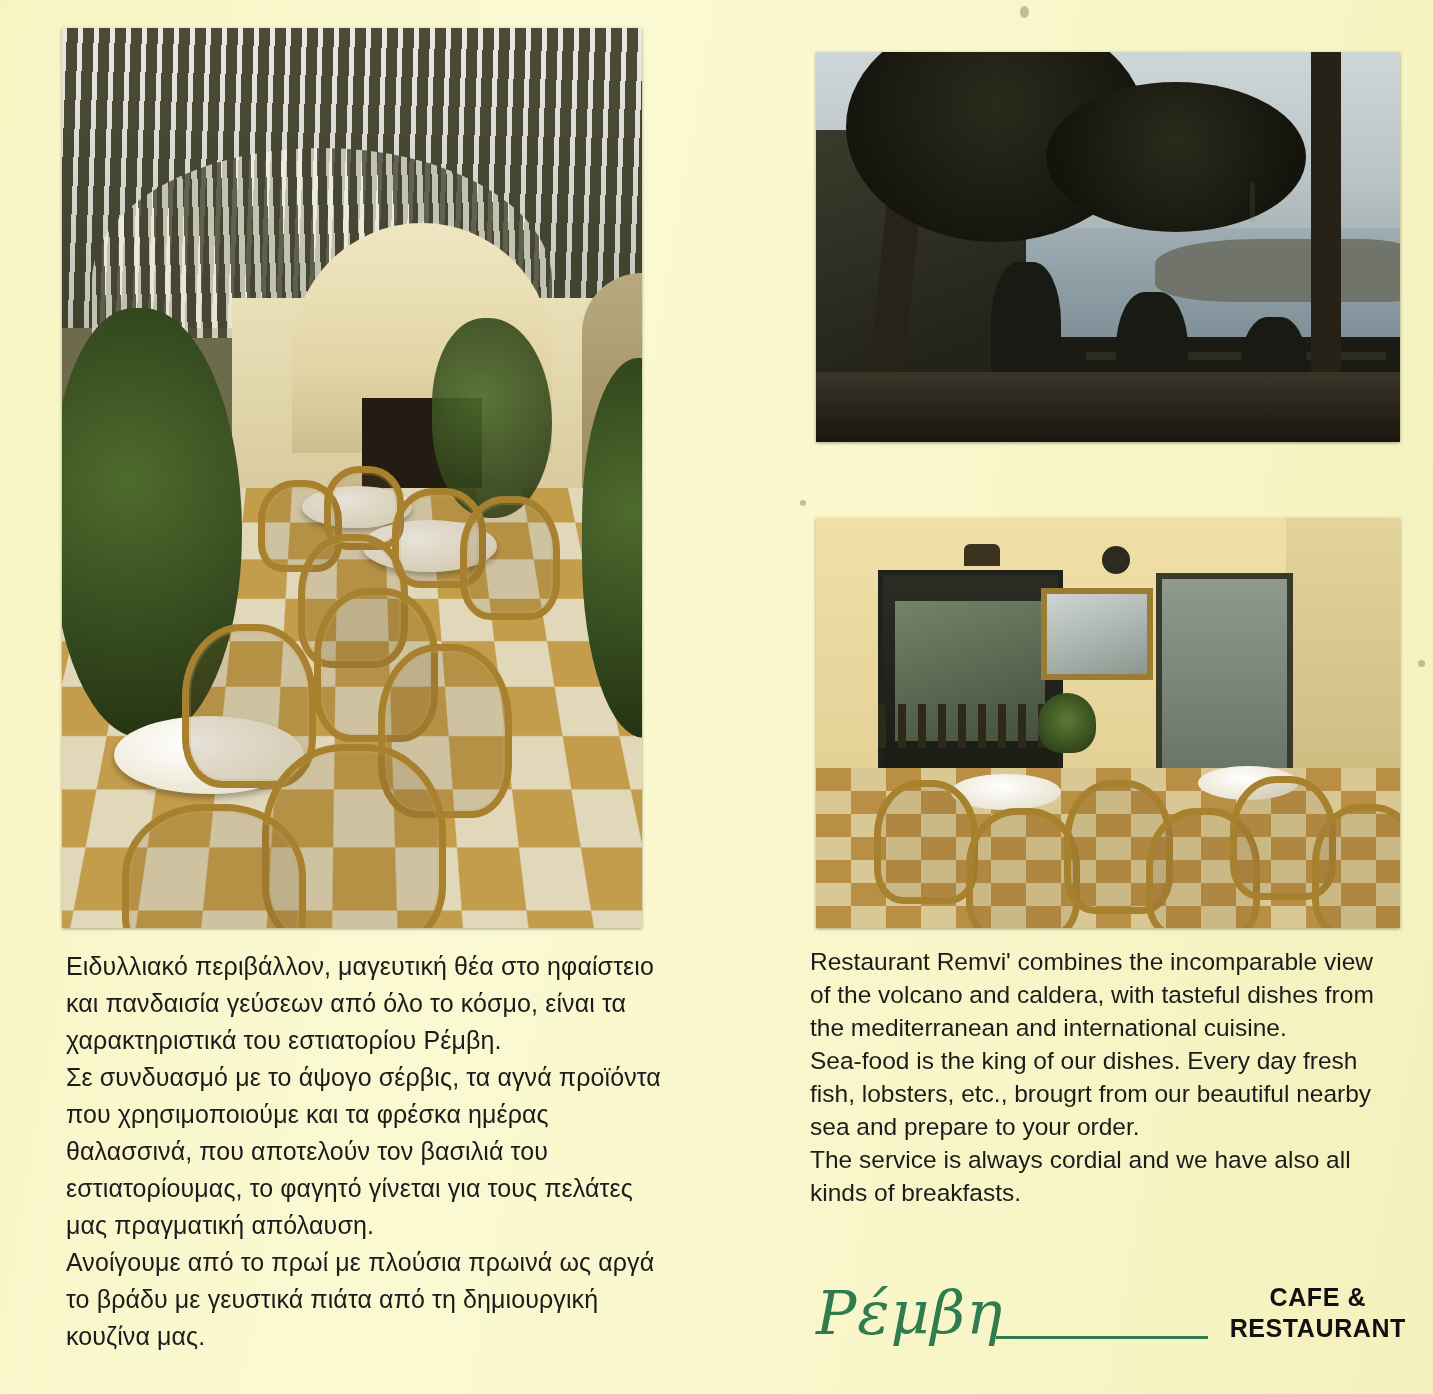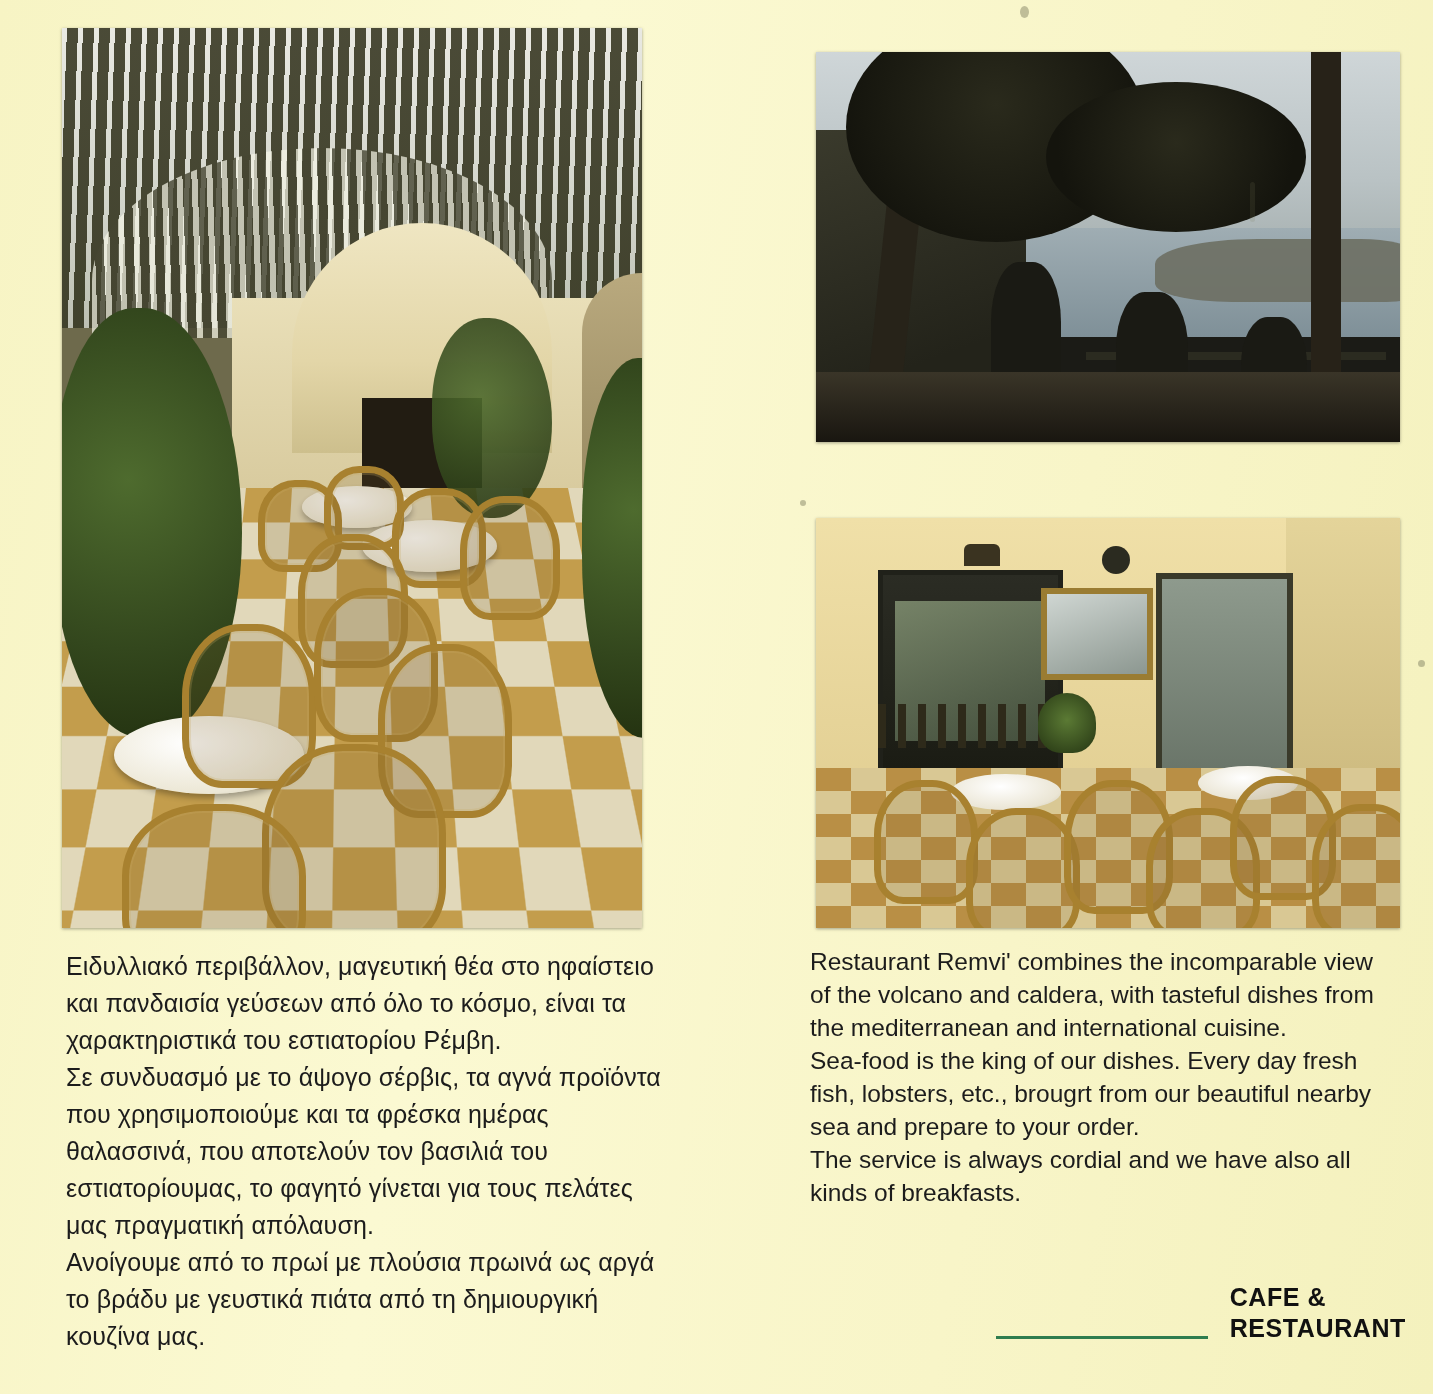--- a/index.html
+++ b/index.html
@@ -299,21 +299,21 @@
     left: 180px;
     top: 58px;
     width: 212px;
     height: 3px;
     background: #2f7d4f;
   }
   #logo-words {
     position: absolute;
     right: 0;
     top: 4px;
-    text-align: left;
+    text-align: center;
     font-weight: bold;
     font-size: 25px;
     line-height: 31px;
     color: #111;
     letter-spacing: 0.6px;
   }
 
   
   #watermark {
     position: absolute;
@@ -408,20 +408,21 @@
     <p>Ανοίγουμε από το πρωί με πλούσια πρωινά ως αργά το βράδυ με γευστικά πιάτα από τη δημιουργική κουζίνα μας.</p>
   </div>
 
   <div class="text-col" id="text-english">
     <p>Restaurant Remvi' combines the incomparable view of the volcano and caldera, with tasteful dishes from the mediterranean and international cuisine.</p>
     <p>Sea-food is  the king of our dishes. Every day fresh fish, lobsters, etc., brougrt from our beautiful nearby sea and prepare to your order.</p>
     <p>The service is always  cordial and we have also all kinds of breakfasts.</p>
   </div>
 
   <div id="logo-block">
+    <div id="logo-script">Ρέμβη</div>
     <div id="logo-rule"></div>
     <div id="logo-words">
       <div>CAFE &amp;</div>
       <div>RESTAURANT</div>
     </div>
   </div>
 
 
   <div class="speck" style="left:1020px; top:6px; width:9px; height:12px;"></div>
   <div class="speck" style="left:1250px; top:182px; width:5px; height:40px; border-radius:3px; opacity:.35;"></div>

